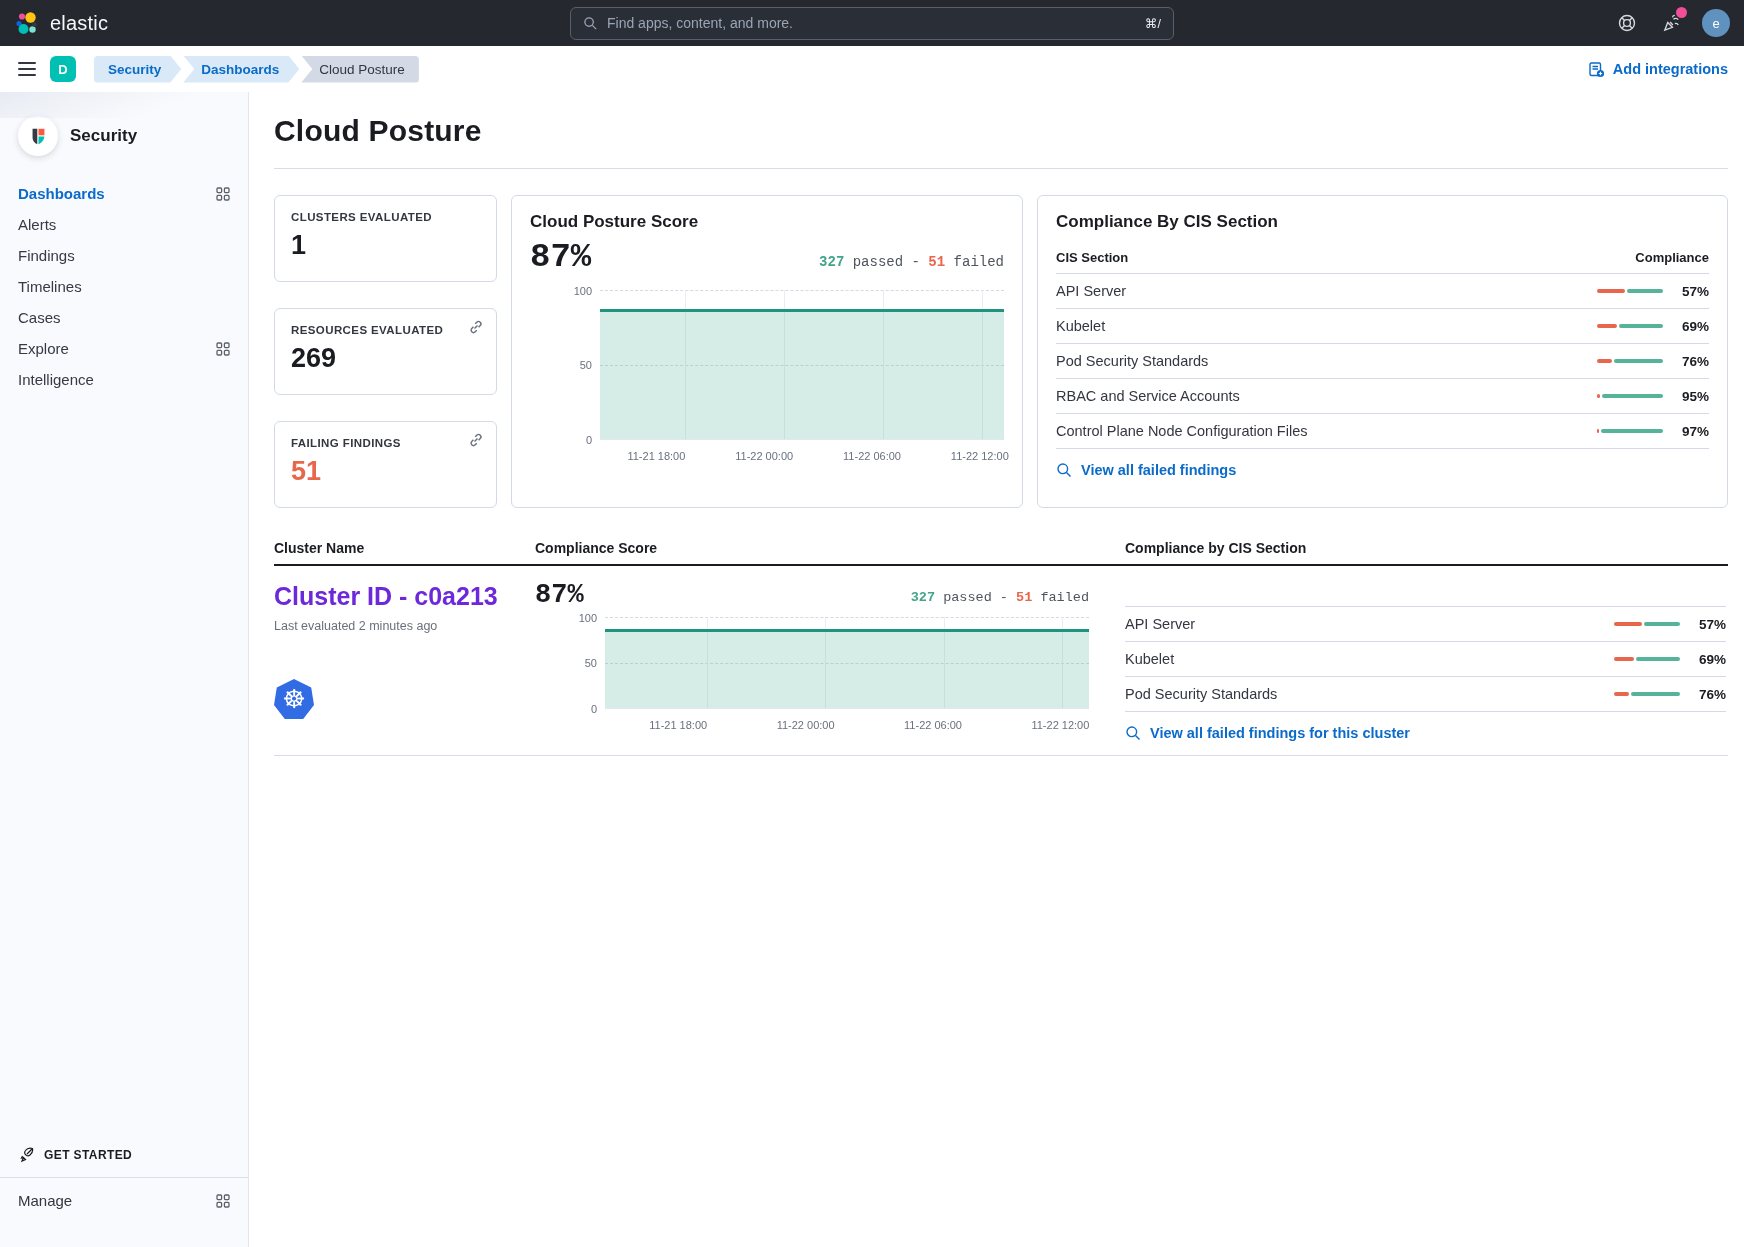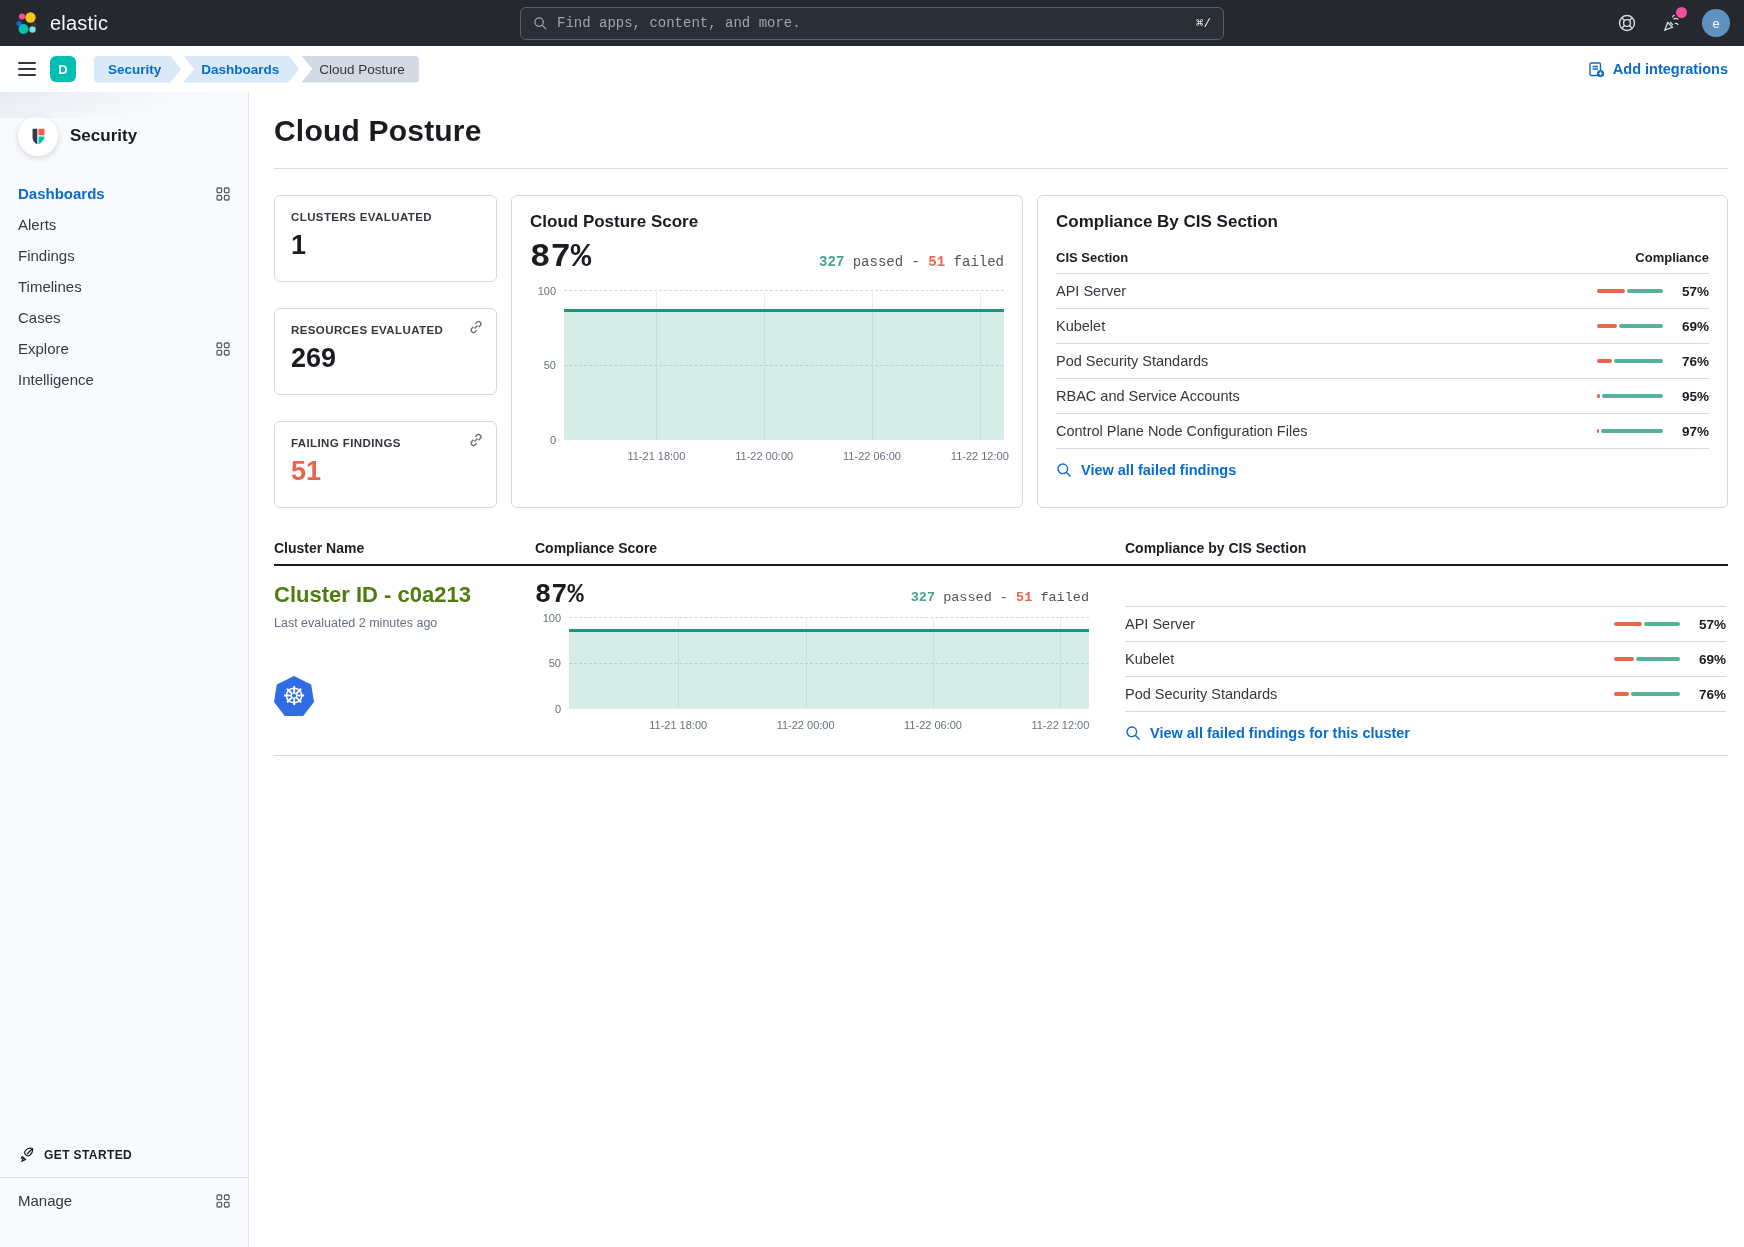--- a/index.html
+++ b/index.html
@@ -3,21 +3,21 @@
 <meta charset="utf-8">
 <style>
   * { margin:0; padding:0; box-sizing:border-box; }
   html,body { width:1744px; height:1247px; overflow:hidden; background:#fff;
     font-family:"Liberation Sans","DejaVu Sans",sans-serif; color:#343741; }
 
   
   .topbar { height:46px; background:#25282e; display:flex; align-items:center; padding:0 14px; position:relative; }
   .brand { display:flex; align-items:center; gap:9px; }
   .brand-name { color:#f5f7fa; font-size:20px; font-weight:500; letter-spacing:.2px; }
-  .search-wrap { position:absolute; left:50%; transform:translateX(-50%); width:704px;font-family:Liberation Mono, monospace; }
+  .search-wrap { position:absolute; left:50%; transform:translateX(-50%); width:604px; }
   .search-box { height:33px; background:#2a2e36; border:1px solid #5a6069; border-radius:6px;
     display:flex; align-items:center; padding:0 12px; gap:9px; }
   .search-box input { flex:1; background:transparent; border:none; outline:none; color:#d4dae3; font-size:14px;
     font-family:inherit; }
   .search-box input::placeholder { color:#9aa5b5; }
   .search-shortcut { color:#e8ecf2; font-size:12.5px; }
   .top-actions { margin-left:auto; display:flex; align-items:center; gap:18px; }
   .top-icon-btn { position:relative; width:26px; height:26px; display:flex; align-items:center; justify-content:center; cursor:pointer; }
   .notif-dot { position:absolute; top:-3px; right:-3px; width:11px; height:11px; border-radius:50%; background:#f04e98; }
   .avatar { width:28px; height:28px; border-radius:50%; background:#6092c0; color:#fff; font-size:13px;
@@ -78,21 +78,21 @@
   .panel-title { font-size:17px; font-weight:700; color:#1a1c21; }
 
   .score-row { display:flex; align-items:flex-end; justify-content:space-between; margin-top:8px;font-family:Liberation Mono, monospace; }
   .big-score { font-size:34px; font-weight:800; color:#1a1c21; line-height:1; }
   .pf-text { font-size:14px; color:#50545e; padding-bottom:4px; }
   .pf-text .pass { color:#44a38a; font-weight:600; }
   .pf-text .fail { color:#e7664c; font-weight:600; }
 
   
   .chart { display:flex; margin-top:16px; }
-  .chart .ylabels { width:34px; position:relative; }
+  .chart .ylabels { width:34px; position:relative;margin-left:36px; }
   .chart .ylabels span { position:absolute; right:8px; font-size:11px; color:#69707d; }
   .chart .plot { flex:1; position:relative; border-bottom:1px solid #e3e8f0; }
   .gl-h { position:absolute; left:0; right:0; border-top:1px dashed #d3dae6; }
   .gl-v { position:absolute; top:0; bottom:0; width:1px; background:#e9edf3; }
   .area { position:absolute; left:0; right:0; bottom:0; background:rgba(84,179,153,.24); border-top:3px solid #209280; }
   .xlabels { position:relative; height:22px; margin-top:6px; }
   .xlabels span { position:absolute; top:4px; transform:translateX(-50%); font-size:11px; color:#69707d; white-space:nowrap; }
 
   
   .cis-table { margin-top:10px; }
@@ -107,21 +107,21 @@
   .pct-bar .seg.p { background:#54b399; }
   .pct-val { font-size:13.5px; font-weight:700; color:#1a1c21; width:36px; text-align:right; }
   .view-link { display:flex; align-items:center; gap:9px; color:#0b6bcb; font-size:14.5px; font-weight:600;
     padding-top:13px; cursor:pointer; }
 
   
   .bench { margin-top:32px; }
   .bench-head { display:grid; grid-template-columns:261px 590px 1fr; font-size:14px; font-weight:700;
     color:#1a1c21; padding-bottom:8px; border-bottom:2.5px solid #1a1c21; }
   .bench-row { display:grid; grid-template-columns:261px 590px 1fr; padding:16px 0 14px; border-bottom:1px solid #d6dde8; }
-  .cluster-name { font-size:22px; font-weight:700; color:#4d7c0f; }
+  .cluster-name { font-size:25px; font-weight:700; color:#6d28d9; }
   .cluster-sub { font-size:12.5px; color:#69707d; margin-top:8px; }
   .k8s-icon { margin-top:46px; width:40px; height:40px; background:#326ce5; color:#fff; font-size:26px; line-height:1;
     display:flex; align-items:center; justify-content:center;
     clip-path:polygon(50% 0%, 93% 21%, 100% 65%, 73% 100%, 27% 100%, 0% 65%, 7% 21%); }
   .bench-score { padding-right:36px; }
   .bench-score .big-score { font-size:27px; }
   .bench-cis { padding-right:2px; }
   .bench-cis .cis-row:first-child { border-top:1px solid #d3dae6; margin-top:24px; }
 
   svg { display:block; }

